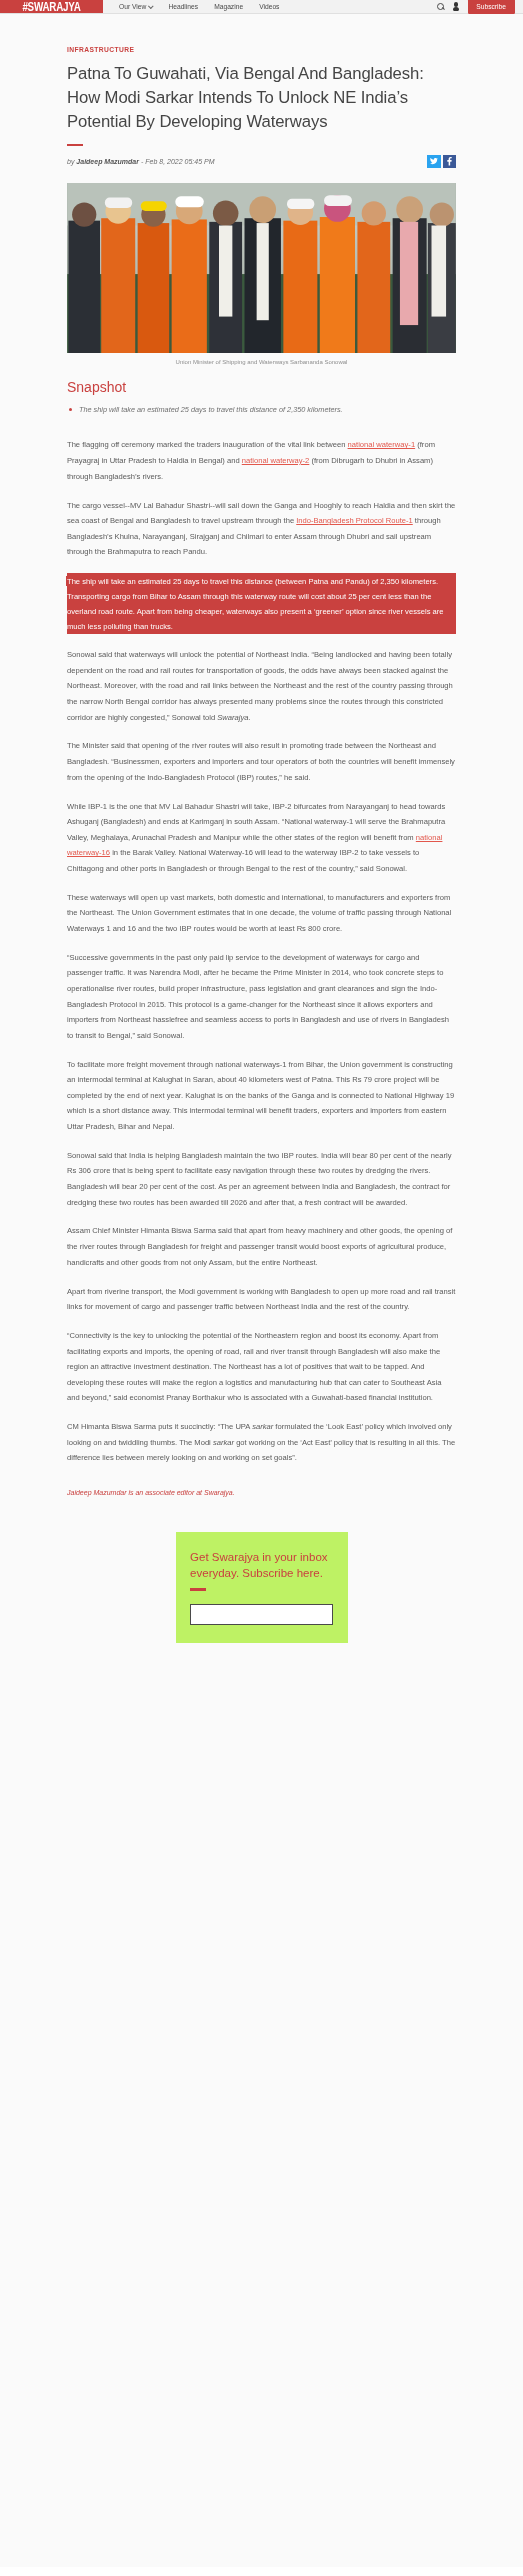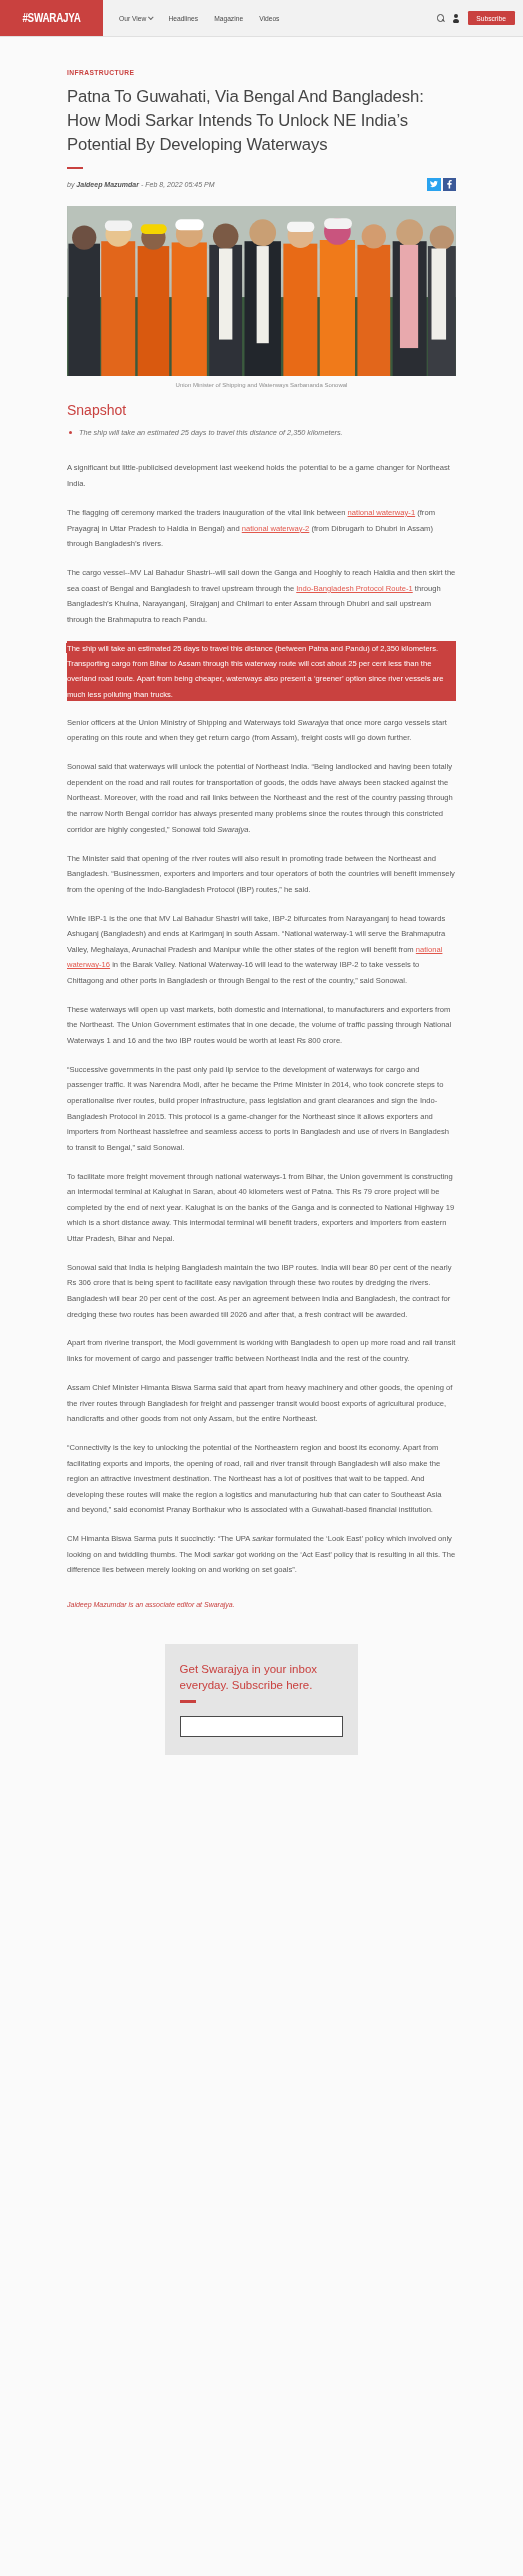--- a/index.html
+++ b/index.html
@@ -7,21 +7,21 @@
   body {
     width: 523px;
     background: #ffffff;
     font-family: "Liberation Sans", sans-serif;
     color: #3d3d3d;
     -webkit-font-smoothing: antialiased;
   }
 
   
   .site-header {
-    height: 37px;
+    height: 14px;
     background: #f2f2f2;
     border-bottom: 0.6px solid #e0e0e0;
     display: flex;
     align-items: stretch;
     position: relative;
   }
   .logo-box {
     width: 103px;
     background: #c9413f;
     display: flex;
@@ -225,23 +225,23 @@
 
   .author-note {
     font-style: italic;
     font-size: 7px;
     color: #c9413f;
     margin: 23px 0 0 0;
   }
 
   
   .newsletter {
-    width: 193px;
+    width: 172px;
     margin: 36px auto 0 auto;
-    background: #e5e5e5;
+    background: #bef264;
     padding: 17px 14.6px 18px 14.6px;
   }
   .newsletter h3 {
     color: #c9413f;
     font-size: 11.5px;
     font-weight: 400;
     line-height: 1.4;
     margin: 0 0 7.3px 0;
   }
   .nl-rule { width: 16px; height: 2.4px; background:#c9413f; margin-bottom: 13.4px; }
@@ -363,56 +363,52 @@
         </g>
       </svg>
     </div>
     <div class="hero-caption">Union Minister of Shipping and Waterways Sarbananda Sonowal</div>
 
     <h2 class="snapshot-title">Snapshot</h2>
     <ul class="snapshot">
       <li>The ship will take an estimated 25 days to travel this distance of 2,350 kilometers.</li>
     </ul>
 
-    <p class="body">A significant but little-publicised development last weekend holds the potential to be a game changer for Northeast India.</p>
 
 
 
     <p class="body">
       <span>The flagging off ceremony marked the traders inauguration of the vital link between </span><a class="inline-link">national waterway-1</a><span> (from Prayagraj in Uttar Pradesh to Haldia in Bengal) and </span><a class="inline-link">national waterway-2</a><span> (from Dibrugarh to Dhubri in Assam) through Bangladesh’s rivers.</span>
     </p>
 
     <p class="body">
       <span>The cargo vessel--MV Lal Bahadur Shastri--will sail down the Ganga and Hooghly to reach Haldia and then skirt the sea coast of Bengal and Bangladesh to travel upstream through the </span><a class="inline-link">Indo-Bangladesh Protocol Route-1</a><span> through Bangladesh’s Khulna, Narayanganj, Sirajganj and Chilmari to enter Assam through Dhubri and sail upstream through the Brahmaputra to reach Pandu.</span>
     </p>
 
     <div class="highlight-block">
       <span>The ship will take an estimated 25 days to travel this distance (between Patna and Pandu) of 2,350 kilometers. Transporting cargo from Bihar to Assam through this waterway route will cost about 25 per cent less than the overland road route. Apart from being cheaper, waterways also present a ‘greener’ option since river vessels are much less polluting than trucks.</span>
     </div>
 
-    <p class="body">
-      <span>Senior officers at the Union Ministry of Shipping and Waterways told </span><i class="em">Swarajya</i><span> that once more cargo vessels start operating on this route and when they get return cargo (from Assam), freight costs will go down further.</span>
-    </p>
 
     <p class="body">
       <span>Sonowal said that waterways will unlock the potential of Northeast India. “Being landlocked and having been totally dependent on the road and rail routes for transportation of goods, the odds have always been stacked against the Northeast. Moreover, with the road and rail links between the Northeast and the rest of the country passing through the narrow North Bengal corridor has always presented many problems since the routes through this constricted corridor are highly congested,” Sonowal told </span><i class="em">Swarajya</i><span>.</span>
     </p>
 
     <p class="body">The Minister said that opening of the river routes will also result in promoting trade between the Northeast and Bangladesh. “Businessmen, exporters and importers and tour operators of both the countries will benefit immensely from the opening of the Indo-Bangladesh Protocol (IBP) routes,” he said.</p>
 
     <p class="body">
       <span>While IBP-1 is the one that MV Lal Bahadur Shastri will take, IBP-2 bifurcates from Narayanganj to head towards Ashuganj (Bangladesh) and ends at Karimganj in south Assam. “National waterway-1 will serve the Brahmaputra Valley, Meghalaya, Arunachal Pradesh and Manipur while the other states of the region will benefit from </span><a class="inline-link">national waterway-16</a><span> in the Barak Valley. National Waterway-16 will lead to the waterway IBP-2 to take vessels to Chittagong and other ports in Bangladesh or through Bengal to the rest of the country,” said Sonowal.</span>
     </p>
 
     <p class="body">These waterways will open up vast markets, both domestic and international, to manufacturers and exporters from the Northeast. The Union Government estimates that in one decade, the volume of traffic passing through National Waterways 1 and 16 and the two IBP routes would be worth at least Rs 800 crore.</p>
     <p class="body">“Successive governments in the past only paid lip service to the development of waterways for cargo and passenger traffic. It was Narendra Modi, after he became the Prime Minister in 2014, who took concrete steps to operationalise river routes, build proper infrastructure, pass legislation and grant clearances and sign the Indo-Bangladesh Protocol in 2015. This protocol is a game-changer for the Northeast since it allows exporters and importers from Northeast hasslefree and seamless access to ports in Bangladesh and use of rivers in Bangladesh to transit to Bengal,” said Sonowal.</p>
     <p class="body">To facilitate more freight movement through national waterways-1 from Bihar, the Union government is constructing an intermodal terminal at Kalughat in Saran, about 40 kilometers west of Patna. This Rs 79 crore project will be completed by the end of next year. Kalughat is on the banks of the Ganga and is connected to National Highway 19 which is a short distance away. This intermodal terminal will benefit traders, exporters and importers from eastern Uttar Pradesh, Bihar and Nepal.</p>
     <p class="body">Sonowal said that India is helping Bangladesh maintain the two IBP routes. India will bear 80 per cent of the nearly Rs 306 crore that is being spent to facilitate easy navigation through these two routes by dredging the rivers. Bangladesh will bear 20 per cent of the cost. As per an agreement between India and Bangladesh, the contract for dredging these two routes has been awarded till 2026 and after that, a fresh contract will be awarded.</p>
+    <p class="body">Assam Chief Minister Himanta Biswa Sarma said that apart from heavy machinery and other goods, the opening of the river routes through Bangladesh for freight and passenger transit would boost exports of agricultural produce, handicrafts and other goods from not only Assam, but the entire Northeast.</p>
     <p class="body">Apart from riverine transport, the Modi government is working with Bangladesh to open up more road and rail transit links for movement of cargo and passenger traffic between Northeast India and the rest of the country.</p>
-    <p class="body">Assam Chief Minister Himanta Biswa Sarma said that apart from heavy machinery and other goods, the opening of the river routes through Bangladesh for freight and passenger transit would boost exports of agricultural produce, handicrafts and other goods from not only Assam, but the entire Northeast.</p>
     <p class="body">“Connectivity is the key to unlocking the potential of the Northeastern region and boost its economy. Apart from facilitating exports and imports, the opening of road, rail and river transit through Bangladesh will also make the region an attractive investment destination. The Northeast has a lot of positives that wait to be tapped. And developing these routes will make the region a logistics and manufacturing hub that can cater to Southeast Asia and beyond,” said economist Pranay Borthakur who is associated with a Guwahati-based financial institution.</p>
 
     <p class="body">
       <span>CM Himanta Biswa Sarma puts it succinctly: “The UPA </span><i class="em">sarkar</i><span> formulated the ‘Look East’ policy which involved only looking on and twiddling thumbs. The Modi </span><i class="em">sarkar</i><span> got working on the ‘Act East’ policy that is resulting in all this. The difference lies between merely looking on and working on set goals”.</span>
     </p>
 
     <p class="author-note">Jaideep Mazumdar is an associate editor at Swarajya.</p>
 
     <div class="newsletter">
       <h3>Get Swarajya in your inbox everyday. Subscribe here.</h3>

